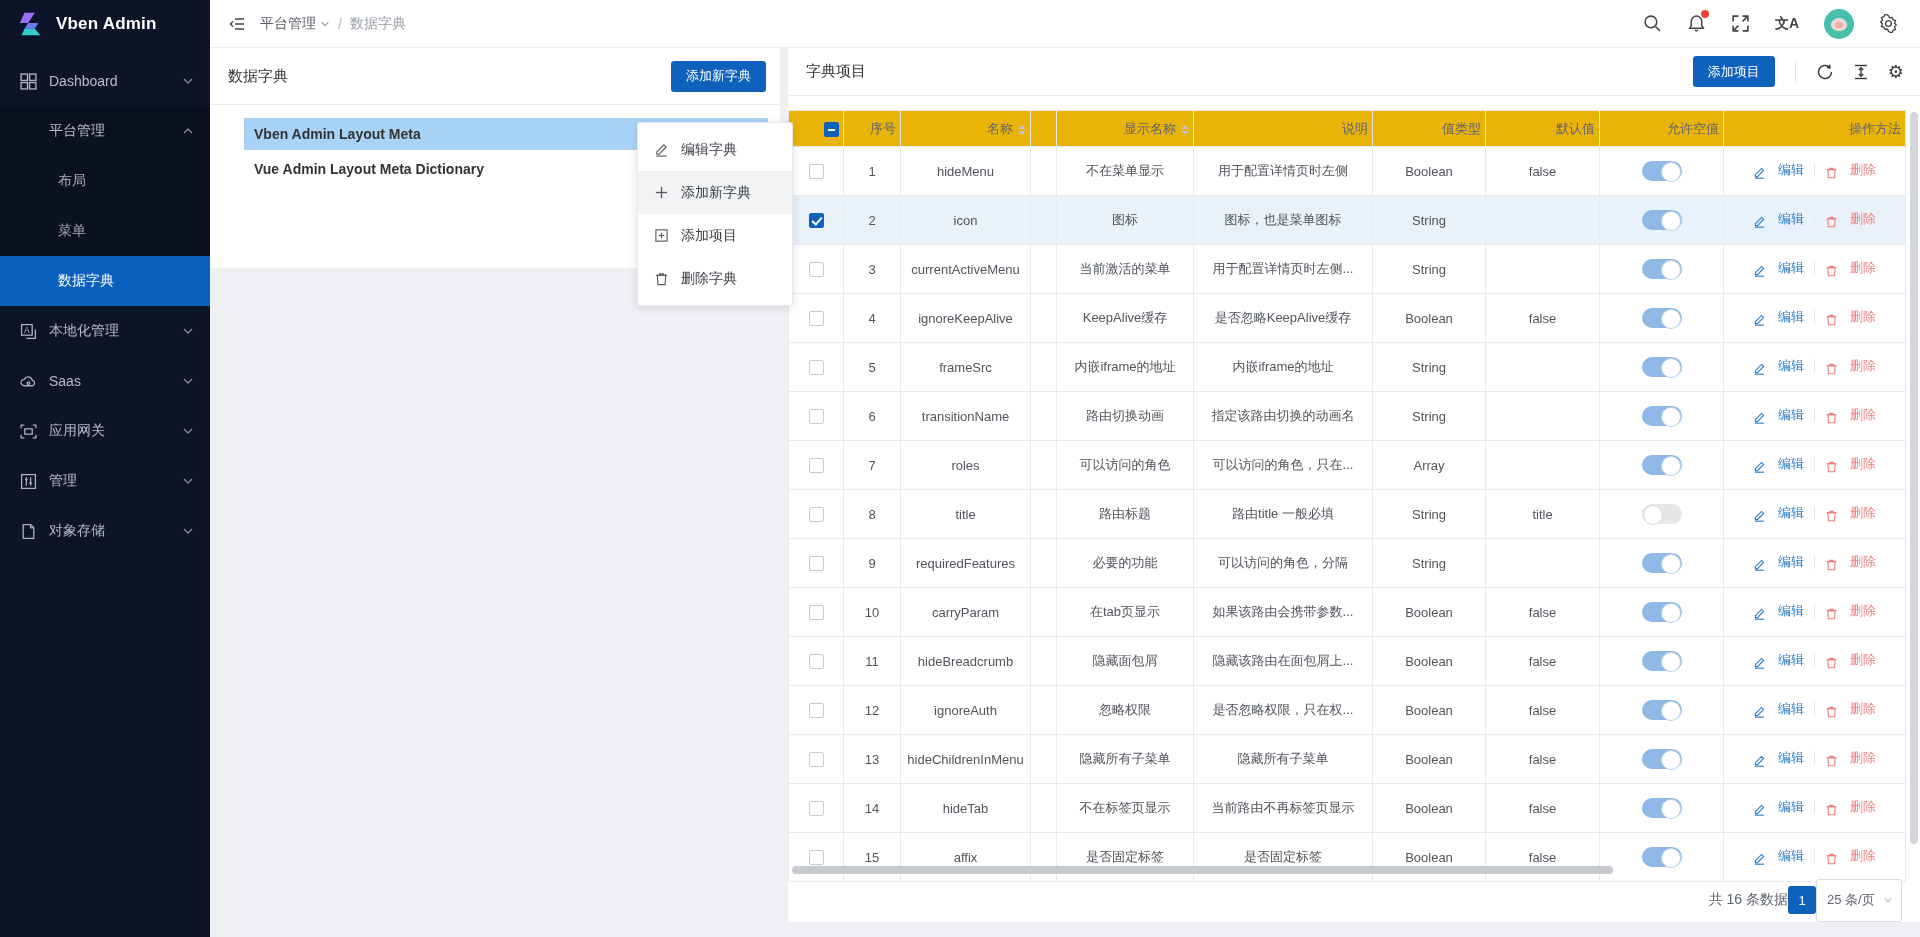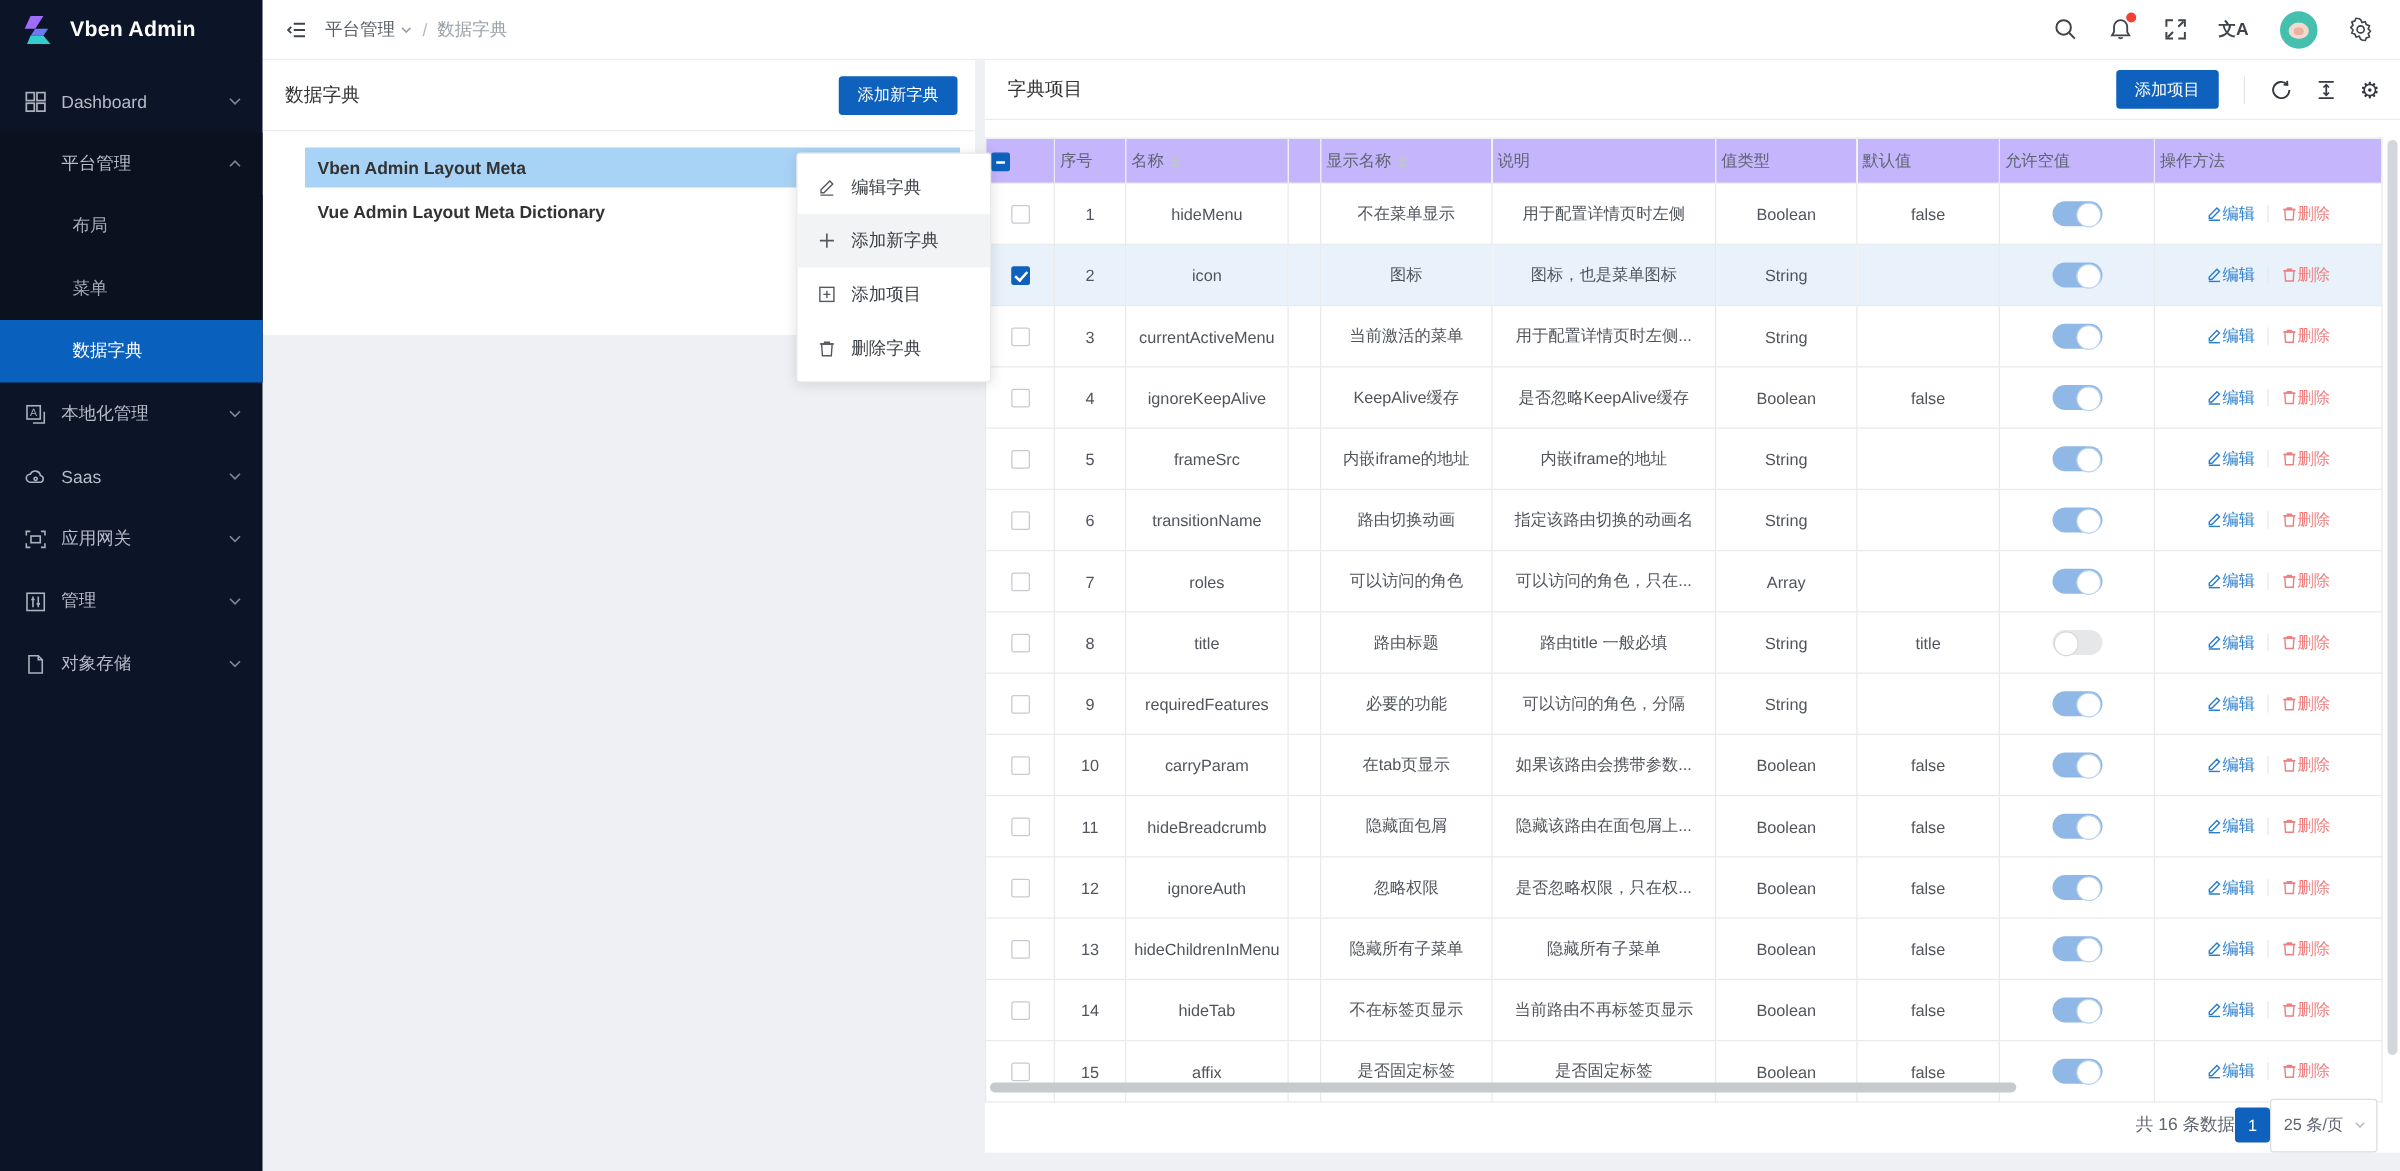--- a/index.html
+++ b/index.html
@@ -58,21 +58,21 @@
   .items-hd { height:48px; display:flex; align-items:center; padding:0 16px 0 18px; border-bottom:1px solid #ececee; }
   .items-hd .card-title { flex:1; }
   .hd-tools { display:flex; align-items:center; gap:18px; }
   .tool-sep { width:1px; height:22px; background:#e3e5e8; margin:0 2px; }
   .tool-icon { width:18px; height:18px; color:#35393f; cursor:pointer; }
   .gear-glyph { font-size:18px; line-height:18px; color:#35393f; cursor:pointer; }
 
   
   .tbl-wrap { margin:14px 14px 0 0; }
   table.grid { width:100%; border-collapse:collapse; table-layout:fixed; }
-  .grid th { height:36px; background:#c4b5fd; font-size:13px; font-weight:normal; color:#5f6570; border:1px solid #e8eaec; border-left:none; text-align:left; padding:0 4px; white-space:nowrap; overflow:hidden; }
+  .grid th { height:36px; background:#eab308; font-size:13px; font-weight:normal; color:#5f6570; border:1px solid #e8eaec; border-left:none; text-align:right; padding:0 4px; white-space:nowrap; overflow:hidden; }
   .grid th:first-child { border-left:1px solid #e8eaec; }
   .grid td { height:49px; font-size:13px; color:#50555c; border-right:1px solid #e8eaec; border-bottom:1px solid #e8eaec; text-align:center; padding:0 6px; white-space:nowrap; overflow:hidden; }
   .grid td:first-child { border-left:1px solid #e8eaec; }
   .grid tr.selected td { background:#e9f2fb; }
   .sort-carets { display:inline-block; vertical-align:-2px; margin-left:5px; }
   .sort-carets i { display:block; width:0; height:0; border-left:4px solid transparent; border-right:4px solid transparent; }
   .sort-carets .up { border-bottom:4px solid #c0c4cc; margin-bottom:2px; }
   .sort-carets .dn { border-top:4px solid #c0c4cc; }
 
   
@@ -83,21 +83,21 @@
   .cbx.indet::after { content:""; position:absolute; left:3px; top:6px; width:7px; height:2px; background:#fff; }
 
   
   .switch { display:inline-block; width:40px; height:20px; border-radius:10px; background:#e6e7e9; position:relative; vertical-align:middle; cursor:pointer; }
   .switch::after { content:""; position:absolute; top:1px; left:1px; width:18px; height:18px; border-radius:50%; background:#fff; border:1px solid #d6d8db; }
   .switch.on { background:#8fb8e6; }
   .switch.on::after { left:auto; right:1px; border-color:#bcd3ec; }
 
   
   .ops { display:inline-flex; align-items:center; gap:10px; }
-  .lnk { display:inline-flex; align-items:center; gap:0; font-size:13px; cursor:pointer; }
+  .lnk { display:inline-flex; align-items:flex-end; gap:12px; font-size:13px; cursor:pointer; }
   .lnk-edit { color:#2a7dc9; }
   .lnk-del { color:#ef7f7f; }
   .lnk .lk-icon { width:13px; height:13px; }
   .op-sep { width:1px; height:14px; background:#e6e8eb; }
 
   
   .hscroll { position:absolute; left:4px; bottom:48px; height:8px; width:calc(100% - 22px); }
   .hscroll .thumb { width:74%; height:8px; border-radius:4px; background:#c7cacd; }
   .vscroll { position:absolute; right:2px; top:64px; bottom:48px; width:8px; }
   .vscroll .thumb { width:8px; height:96%; border-radius:4px; background:#d3d6da; }

